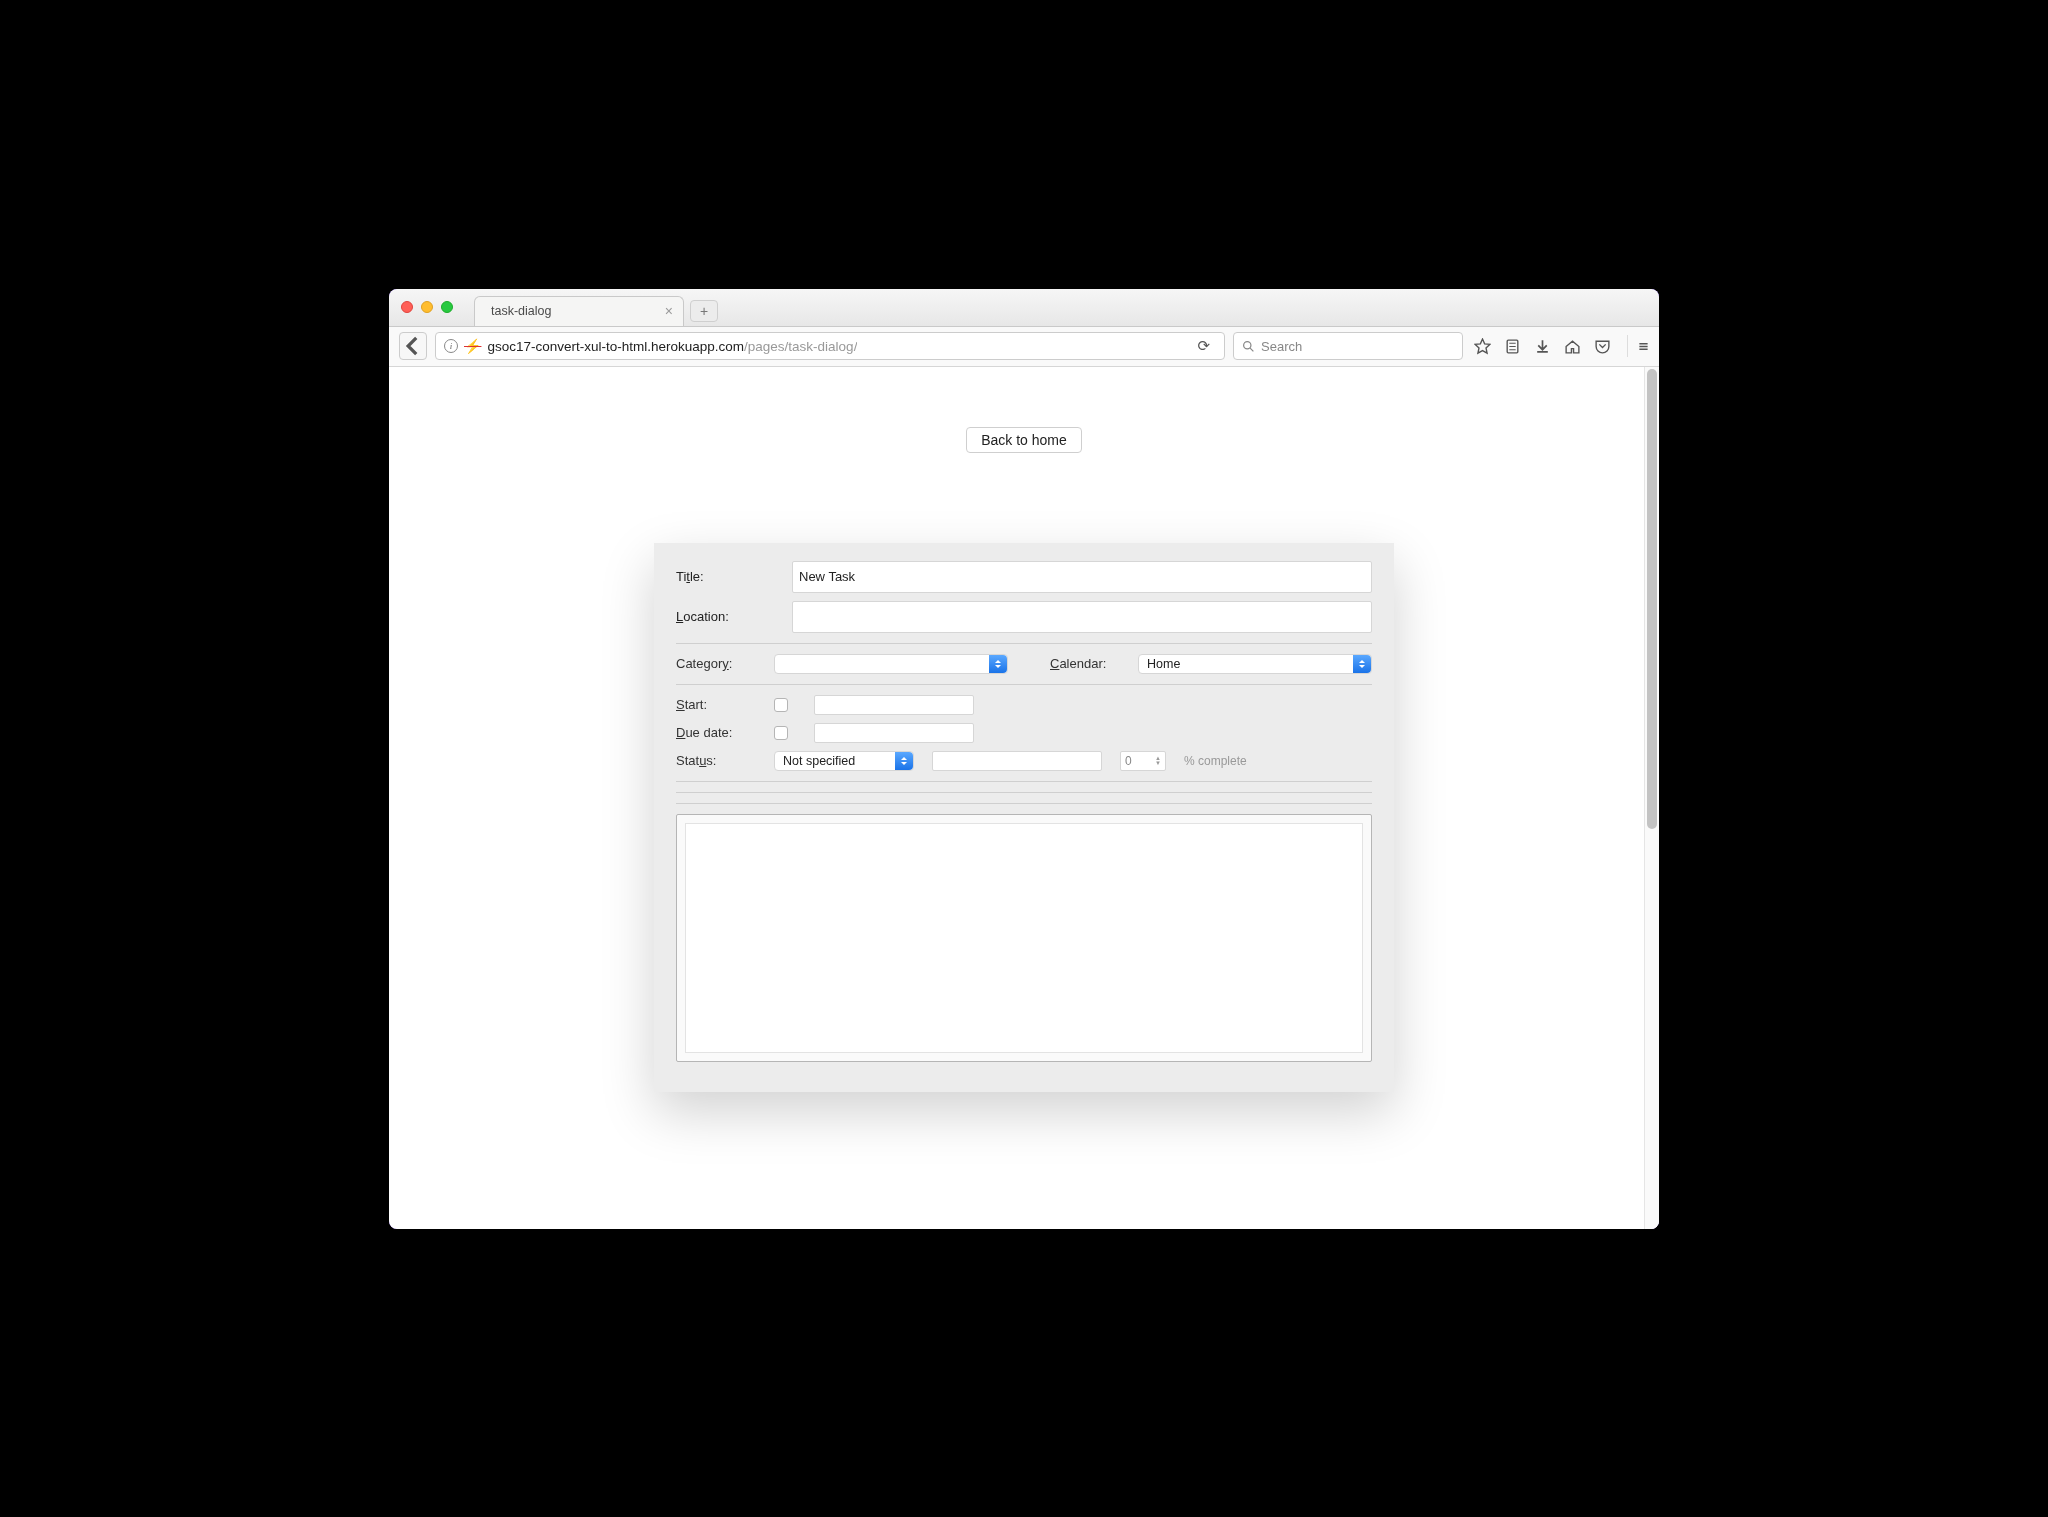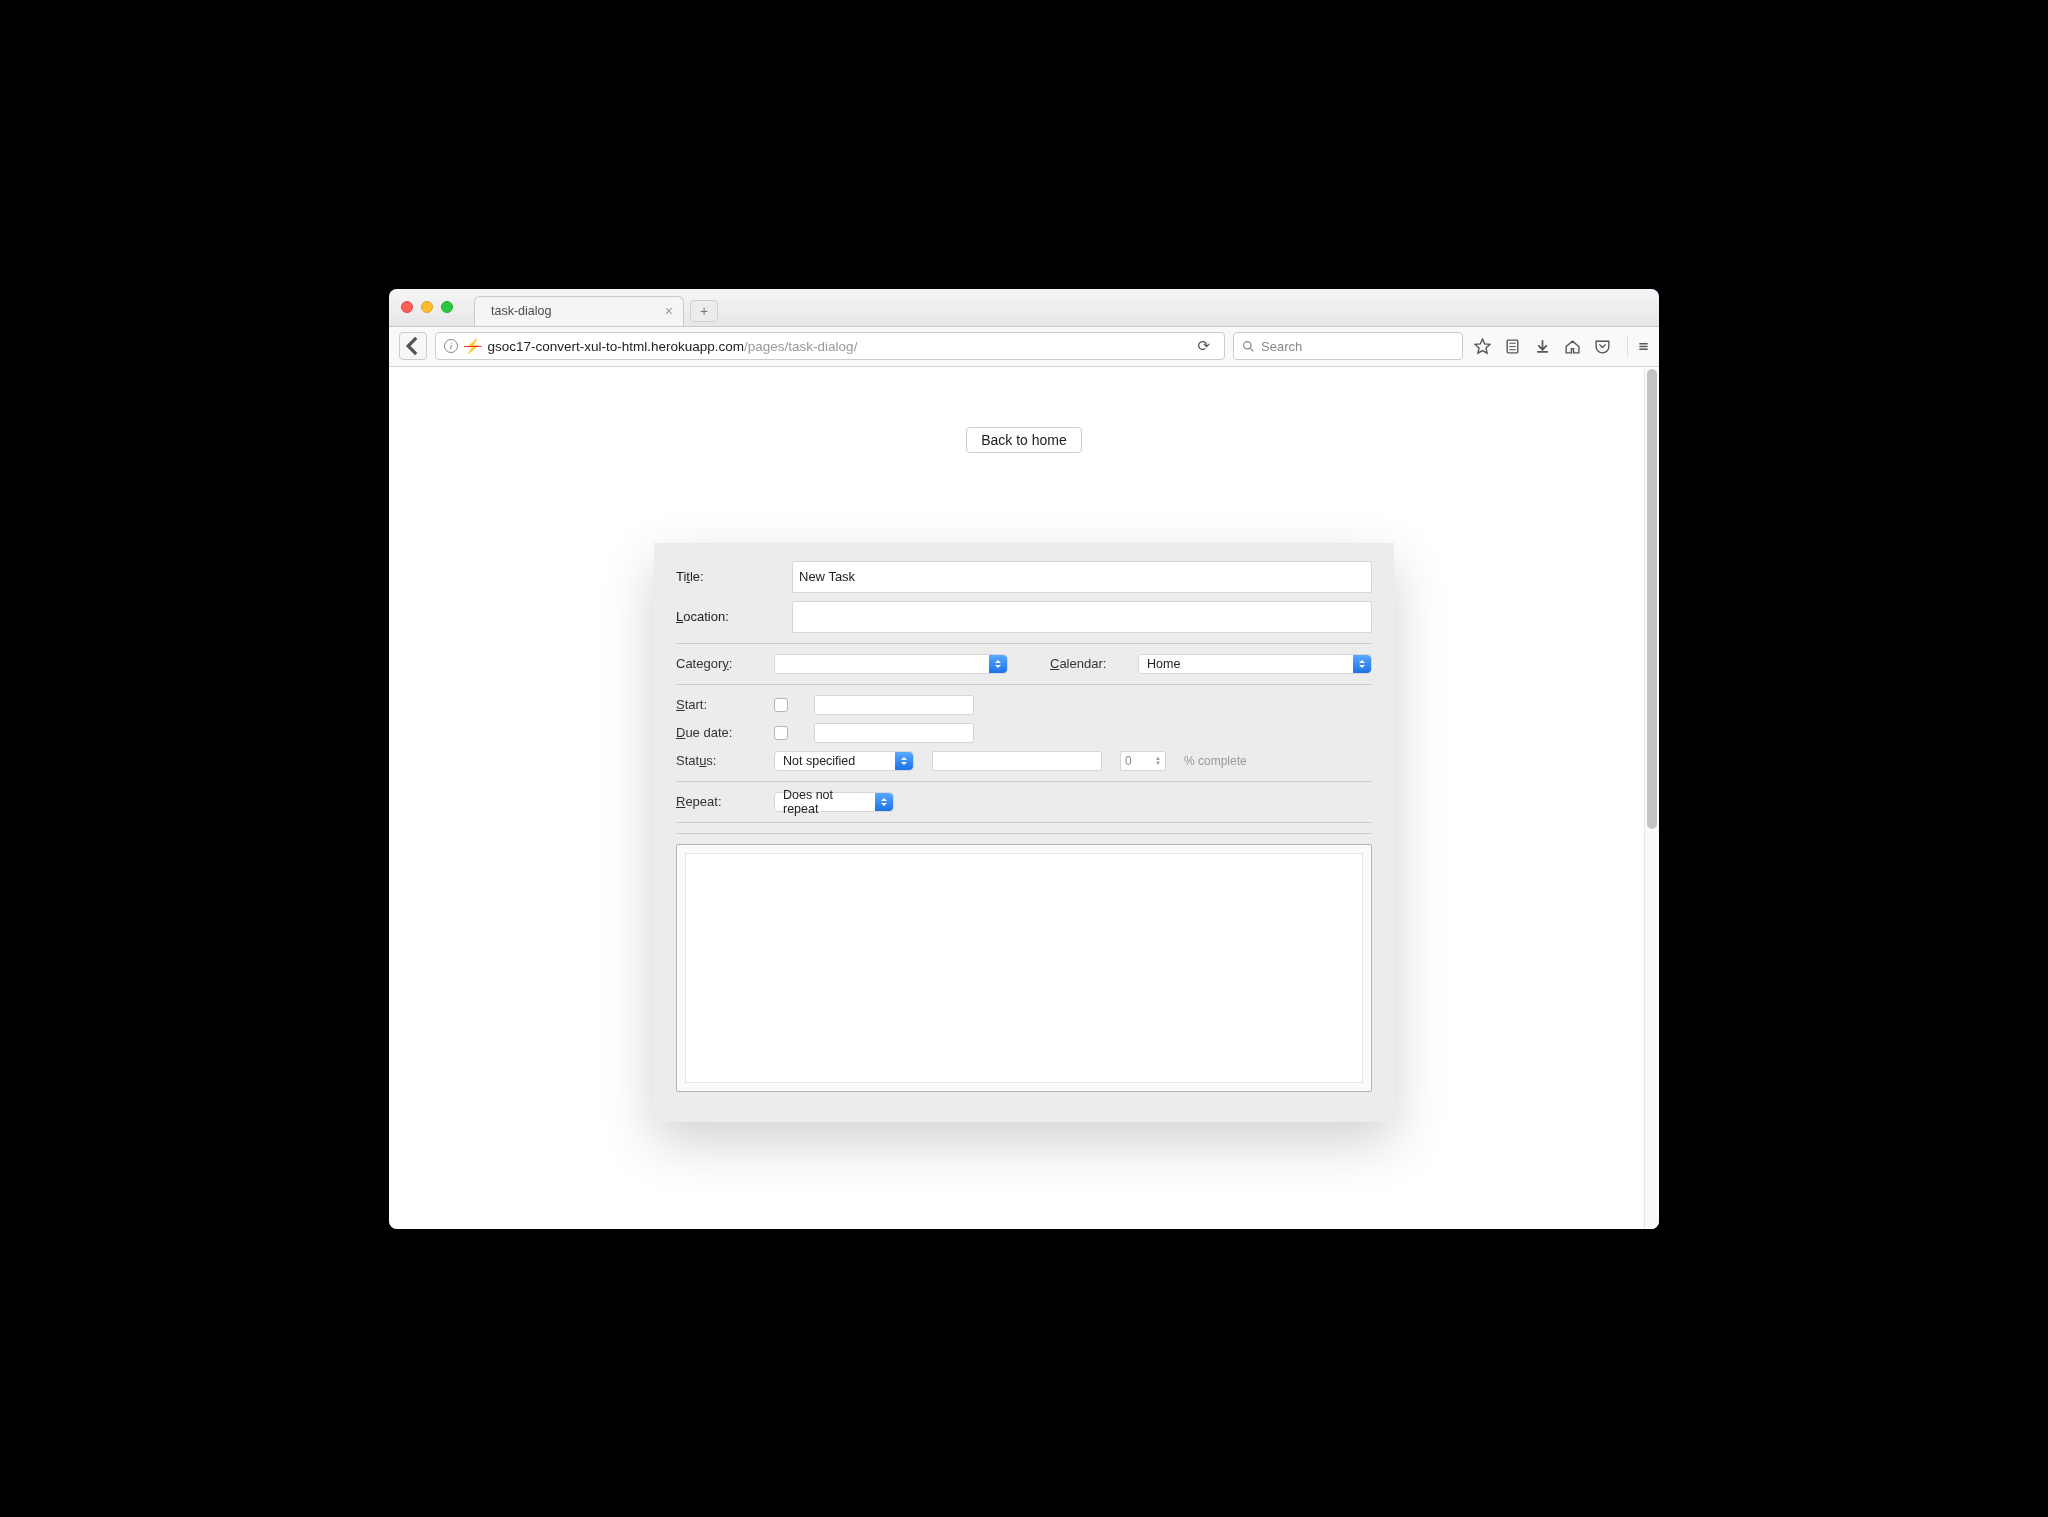--- a/index.html
+++ b/index.html
@@ -277,27 +277,20 @@
           <div class="smallinput" style="width:170px"></div>
           <div class="numinput">
             <span>0</span>
             <span class="step">▲<br>▼</span>
           </div>
           <span class="pctlabel">% complete</span>
         </div>
 
         <div class="sep"></div>
 
-        <div class="row2">
-          <div class="lbl"><u>R</u>epeat:</div>
-          <div class="macselect" style="width:120px">
-            <span>Does not repeat</span>
-            <span class="arrows"></span>
-          </div>
-        </div>
 
         <div class="sep"></div>
 
 
         <div class="sep"></div>
 
         <div class="descbox">
           <div class="descinner"></div>
         </div>
 

